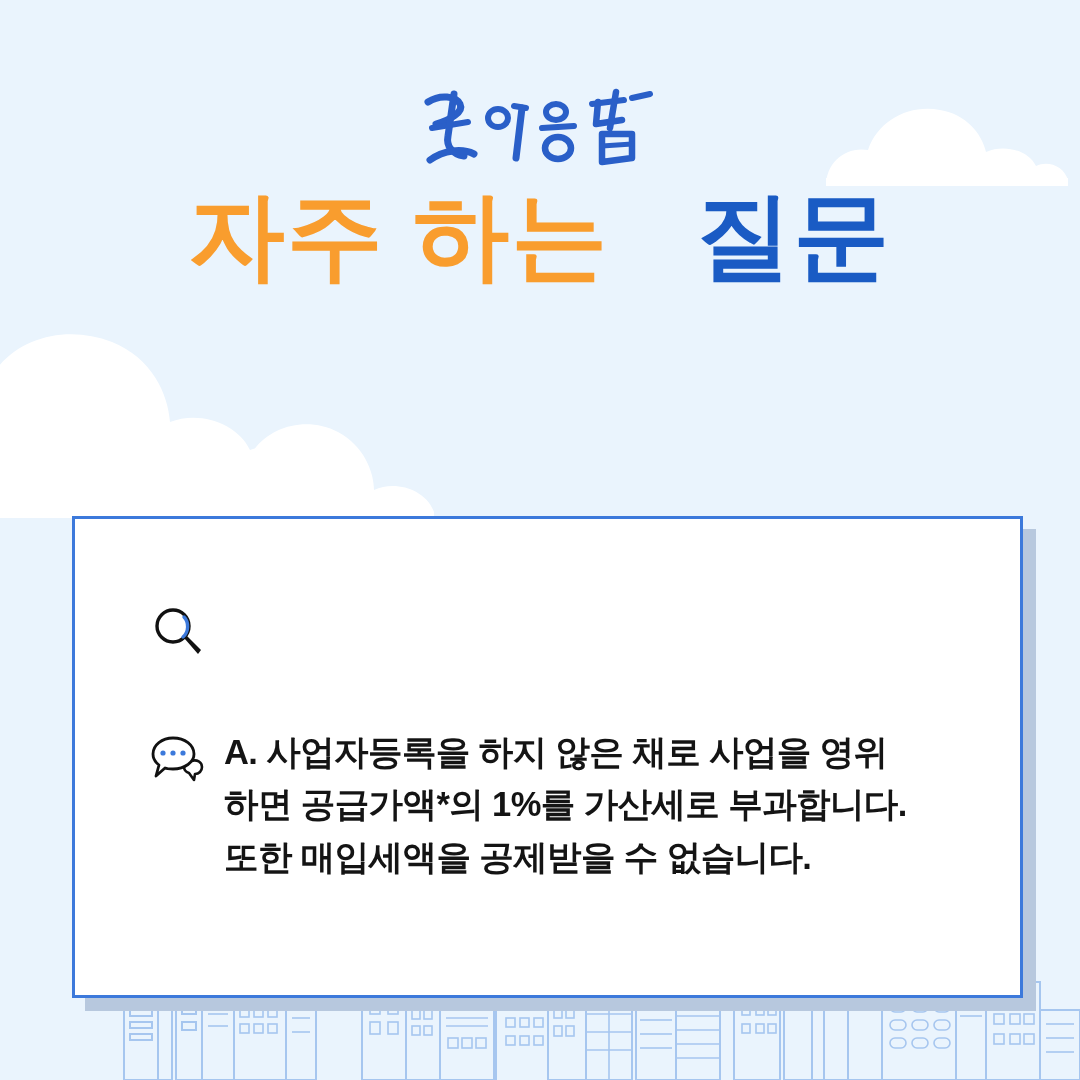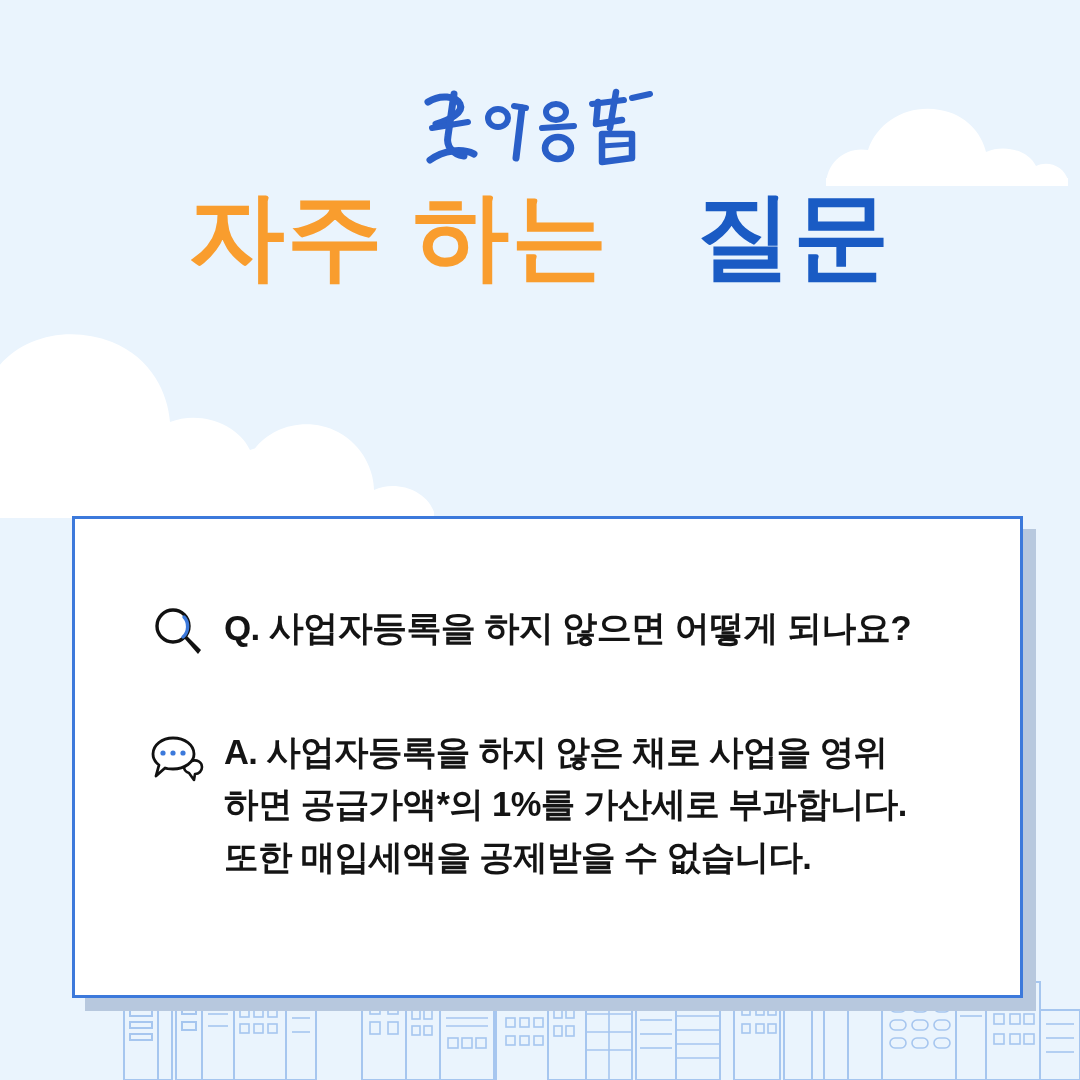--- a/index.html
+++ b/index.html
@@ -406,21 +406,20 @@
   <div class="card"></div>
 
   <div class="qa-wrap">
 
     <div class="qa-row">
       <svg class="qa-icon" viewBox="0 0 58 58" aria-hidden="true">
         <circle cx="23" cy="22" r="16" fill="none" stroke="#111111" stroke-width="3.4"></circle>
         <path d="M34 13 C39 18 39 28 33 33" fill="none" stroke="#3c79db" stroke-width="3.4" stroke-linecap="round"></path>
         <path d="M34.5 34.5 L48 50 L51 46 L37 32 Z" fill="#111111"></path>
       </svg>
-      <div class="qa-text">Q. 사업자등록을 하지 않으면 어떻게 되나요?</div>
     </div>
 
     <div class="qa-row">
       <svg class="qa-icon" viewBox="0 0 58 58" aria-hidden="true">
         <path d="M41 33 C47 31 52 34 52 39 C52 43 49 46 45 46 L44 52 L39 45 C36 44 34 42 34 39" fill="none" stroke="#111111" stroke-width="2.6" stroke-linejoin="round"></path>
         <path d="M23 10 C35 10 44 17 44 26 C44 34 35 41 23 41 C20 41 17 41 15 40 L6 48 L9 37
                  C5 34 3 30 3 26 C3 17 12 10 23 10 Z" fill="#ffffff" stroke="#111111" stroke-width="2.8" stroke-linejoin="round"></path>
         <circle cx="13" cy="25" r="2.6" fill="#3c79db"></circle>
         <circle cx="23" cy="25" r="2.6" fill="#3c79db"></circle>
         <circle cx="33" cy="25" r="2.6" fill="#3c79db"></circle>

